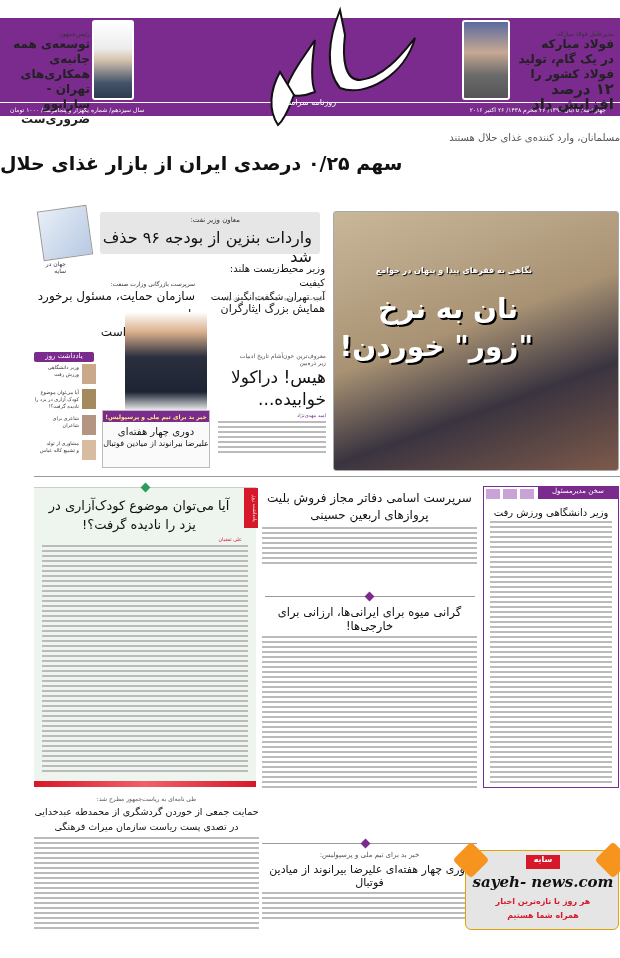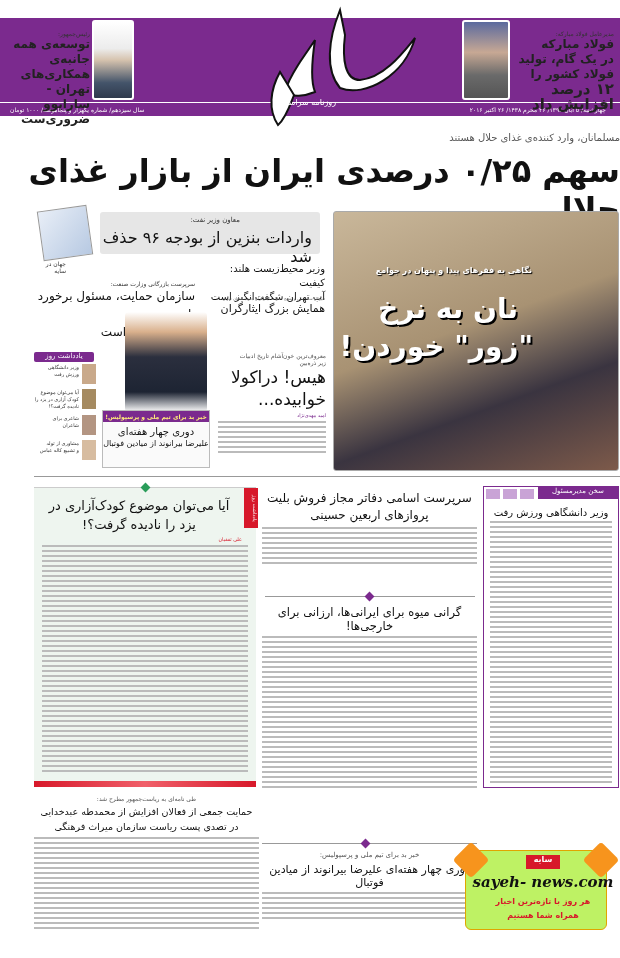--- a/index.html
+++ b/index.html
@@ -7,21 +7,21 @@
 .abs{position:absolute}
 .masthead{left:0;top:18px;width:620px;height:84px;background:#7b2a8e}
 .mast-strip{left:0;top:102px;width:620px;height:14px;background:#7b2a8e;border-top:1px solid #fff}
 .strip-text{font-size:6px;color:#fff;top:3px}
 .logo{left:200px;top:0;width:230px;height:130px}
 .subtitle-logo{left:262px;top:98px;font-size:8px;color:#fff;width:90px;text-align:center}
 .mast-photo{border:2px solid #fff;border-radius:3px;overflow:hidden}
 .mast-head{font-weight:bold;font-size:12px;line-height:15px;color:#222;text-align:right}
 .mast-kicker{font-size:6px;color:#333;text-align:right}
 .kicker{font-size:10px;color:#555;}
-.main-head{font-weight:bold;font-size:32px;color:#111;text-align:right;letter-spacing:-0.5px}
+.main-head{font-weight:bold;font-size:19px;color:#111;text-align:left;letter-spacing:-0.5px}
 .head{font-weight:normal;color:#111;text-align:right}
 .hr{background:#999;height:1px}
 .box-gray{background:#e6e6e6;border-radius:3px}
 .purple{background:#7b2a8e;color:#fff}
 .photo{background:linear-gradient(160deg,#c9b79a 0%,#a89273 45%,#3a3440 70%,#7d5a4a 100%)}
 .diamond{width:7px;height:7px;background:#7b2a8e;transform:rotate(45deg)}
 .lines span{display:block;height:2px;background:#bbb;margin:3px 0}
 </style>
 </head>
 <body>
@@ -312,21 +312,21 @@
       <span></span>
       <span></span>
       <span></span>
       <span></span>
       <span></span>
     </div>
 </div>
 
 <div class="abs" style="left:34px;top:795px;width:225px">
   <div style="font-size:6px;color:#555;text-align:center">طی نامه‌ای به ریاست‌جمهور مطرح شد:</div>
-  <div class="head" style="font-size:9.5px;text-align:center;line-height:15px;margin-top:2px">حمایت جمعی از فعالان افزایش از محمدطه عبدخدایی</div>
+  <div class="head" style="font-size:9.5px;text-align:center;line-height:15px;margin-top:2px">حمایت جمعی از خوردن گردشگری از محمدطه عبدخدایی</div>
   <div class="head" style="font-size:9.5px;text-align:center;line-height:15px">در تصدی پست ریاست سازمان میراث فرهنگی</div>
   <div class="lines">
       <span></span>
       <span></span>
       <span></span>
       <span></span>
       <span></span>
       <span></span>
       <span></span>
       <span></span>
@@ -352,20 +352,20 @@
   <div class="lines">
       <span></span>
       <span></span>
       <span></span>
       <span></span>
       <span></span>
       <span></span>
     </div>
 </div>
 
-<div class="abs" style="left:465px;top:850px;width:142px;height:80px;background:#bef264;border-radius:6px;border:1px solid #e0a500">
+<div class="abs" style="left:465px;top:850px;width:154px;height:80px;background:#e5e5e5;border-radius:6px;border:1px solid #e0a500">
   <div class="abs" style="left:-8px;top:-4px;width:26px;height:26px;background:#f7941d;transform:rotate(45deg);border-radius:4px"></div>
   <div class="abs" style="right:-8px;top:-4px;width:26px;height:26px;background:#f7941d;transform:rotate(45deg);border-radius:4px"></div>
   <div class="abs" style="left:60px;top:4px;width:34px;height:14px;background:#d7182a;color:#fff;font-size:8px;text-align:center;font-weight:bold">سایه</div>
   <div class="abs" style="left:0;top:22px;width:154px;text-align:center;font-family:'DejaVu Serif',serif;font-style:italic;font-weight:bold;font-size:15px;color:#111;direction:ltr">sayeh- news.com</div>
   <div class="abs" style="left:0;top:46px;width:154px;text-align:center;font-size:8px;color:#d7182a;font-weight:bold">هر روز با تازه‌ترین اخبار</div>
   <div class="abs" style="left:0;top:60px;width:154px;text-align:center;font-size:8px;color:#d7182a;font-weight:bold">همراه شما هستیم</div>
 </div>
 
 </body></html>

